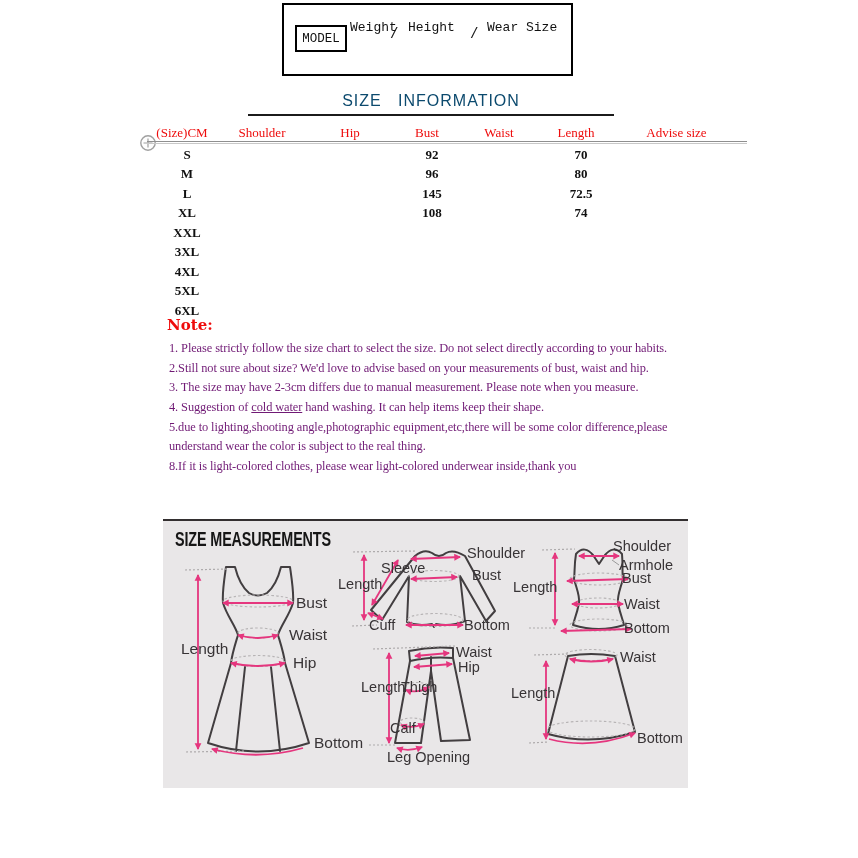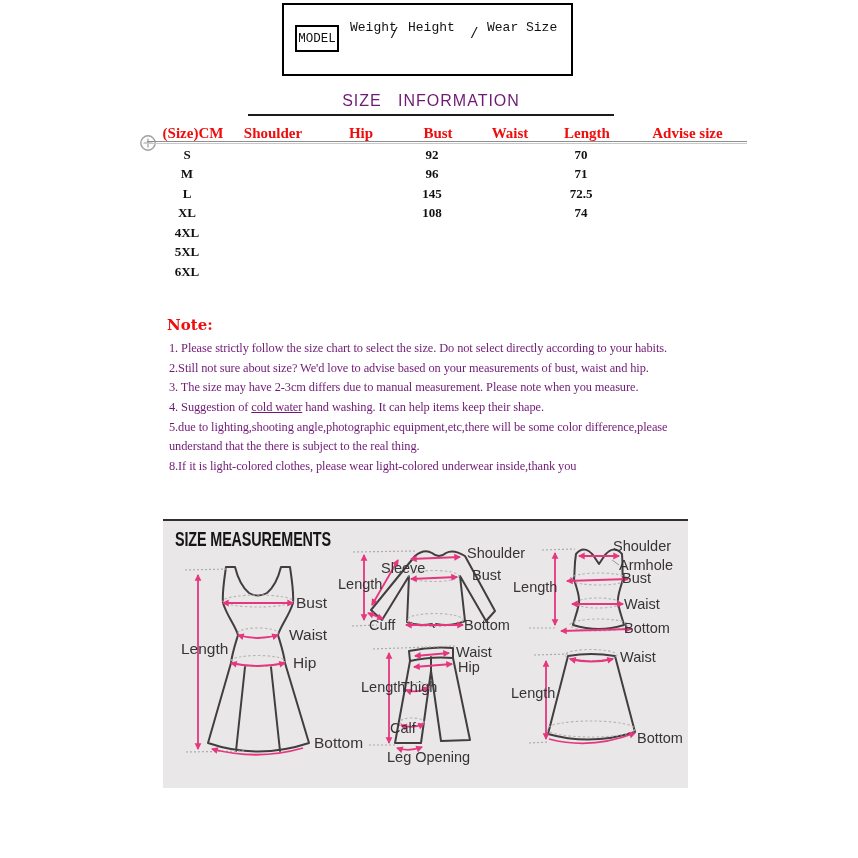--- a/index.html
+++ b/index.html
@@ -14,34 +14,34 @@
   #canvas{position:relative;width:858px;height:858px;background:#fff;overflow:hidden;
           font-family:"Liberation Sans",sans-serif;}
 
   
   .model-frame{position:absolute;left:282px;top:3px;width:291px;height:73px;border:2px solid #000;}
   .model-frame .mono{font-family:"Liberation Mono","DejaVu Sans Mono",monospace;color:#111;}
   .mf-head{position:absolute;top:15px;font-size:13px;}
   .mf-head.w{left:66px;} .mf-head.h{left:124px;} .mf-head.ws{left:203px;}
   .mf-slash{position:absolute;top:21px;font-size:14px;}
   .mf-slash.s1{left:106px;} .mf-slash.s2{left:186px;}
-  .model-label-box{position:absolute;left:11px;top:20px;width:44px;height:27px;border:2px solid #000;
+  .model-label-box{position:absolute;left:11px;top:20px;width:52px;height:27px;border:2px solid #000;
     display:flex;align-items:center;justify-content:center;font-size:12.5px;}
 
   
   .size-title{position:absolute;left:248px;top:92px;width:366px;text-align:center;
-    font-size:16px;letter-spacing:1px;color:#701a75;white-space:pre;}
+    font-size:16px;letter-spacing:1px;color:#0c4a6e;white-space:pre;}
   .title-underline{position:absolute;left:248px;top:114px;width:366px;height:0;border-top:2px solid #1b1b1b;}
 
   
   .zoom-ico{position:absolute;left:139px;top:134px;width:18px;height:18px;}
 
   
-  .tbl-head{position:absolute;left:156px;top:125px;width:595px;display:flex;
-    font-family:"Liberation Serif",serif;font-weight:bold;font-size:15px;color:var(--header-red);}
+  .tbl-head{position:absolute;left:145px;top:125px;width:595px;display:flex;
+    font-family:"Liberation Serif",serif;font-weight:normal;font-size:13px;color:var(--header-red);}
   .dbl-line{position:absolute;left:147px;top:141px;width:600px;height:3px;
     border-top:1.5px solid #8f8f8f;border-bottom:1px solid #c8c8c8;}
   .tbl-body{position:absolute;left:150px;top:145px;width:595px;
     font-family:"Liberation Serif",serif;font-weight:bold;font-size:13px;color:#111;}
   .tr{display:flex;height:19.5px;align-items:center;}
   .th,.td{text-align:center;}
   .c0{width:74px;} .c1{width:86px;} .c2{width:90px;} .c3{width:64px;}
   .c4{width:80px;} .c5{width:74px;} .c6{width:127px;}
 
   
@@ -107,39 +107,57 @@
         <div class="td c4"></div>
         <div class="td c5">70</div>
         <div class="td c6"></div>
       </div>
       <div class="tr">
         <div class="td c0">M</div>
         <div class="td c1"></div>
         <div class="td c2"></div>
         <div class="td c3">96</div>
         <div class="td c4"></div>
-        <div class="td c5">71</div>
+        <div class="td c5">80</div>
         <div class="td c6"></div>
       </div>
       <div class="tr">
         <div class="td c0">L</div>
         <div class="td c1"></div>
         <div class="td c2"></div>
         <div class="td c3">145</div>
         <div class="td c4"></div>
         <div class="td c5">72.5</div>
         <div class="td c6"></div>
       </div>
       <div class="tr">
         <div class="td c0">XL</div>
         <div class="td c1"></div>
         <div class="td c2"></div>
         <div class="td c3">108</div>
         <div class="td c4"></div>
         <div class="td c5">74</div>
+        <div class="td c6"></div>
+      </div>
+      <div class="tr">
+        <div class="td c0">XXL</div>
+        <div class="td c1"></div>
+        <div class="td c2"></div>
+        <div class="td c3"></div>
+        <div class="td c4"></div>
+        <div class="td c5"></div>
+        <div class="td c6"></div>
+      </div>
+      <div class="tr">
+        <div class="td c0">3XL</div>
+        <div class="td c1"></div>
+        <div class="td c2"></div>
+        <div class="td c3"></div>
+        <div class="td c4"></div>
+        <div class="td c5"></div>
         <div class="td c6"></div>
       </div>
       <div class="tr">
         <div class="td c0">4XL</div>
         <div class="td c1"></div>
         <div class="td c2"></div>
         <div class="td c3"></div>
         <div class="td c4"></div>
         <div class="td c5"></div>
         <div class="td c6"></div>
@@ -164,21 +182,21 @@
       </div>
     </div>
 
   <div class="note-label">Note:</div>
   <div class="notes">
     <div class="nl">1. Please strictly follow the size chart to select the size. Do not select directly according to your habits.</div>
     <div class="nl">2.Still not sure about size? We'd love to advise based on your measurements of bust, waist and hip.</div>
     <div class="nl">3. The size may have 2-3cm differs due to manual measurement. Please note when you measure.</div>
     <div class="nl"><span>4. Suggestion of </span><span class="u">cold water</span><span> hand washing. It can help items keep their shape.</span></div>
     <div class="nl">5.due to lighting,shooting angle,photographic equipment,etc,there will be some color difference,please</div>
-    <div class="nl">understand that the there is subject to the real thing.</div>
+    <div class="nl">understand wear the color is subject to the real thing.</div>
     <div class="nl">8.If it is light-colored clothes, please wear light-colored underwear inside,thank you</div>
   </div>
 
   <div class="mpanel">
     <div class="mpanel-title">SIZE MEASUREMENTS</div>
     <svg width="525" height="269" viewBox="0 0 525 269">
       <defs>
         <marker id="ah" viewBox="0 0 8 8" markerWidth="8" markerHeight="8" refX="6.2" refY="4" orient="auto-start-reverse" markerUnits="userSpaceOnUse">
           <path d="M0.5,0.6 L7.2,4 L0.5,7.4 Z" fill="#e5367e"></path>
         </marker>

